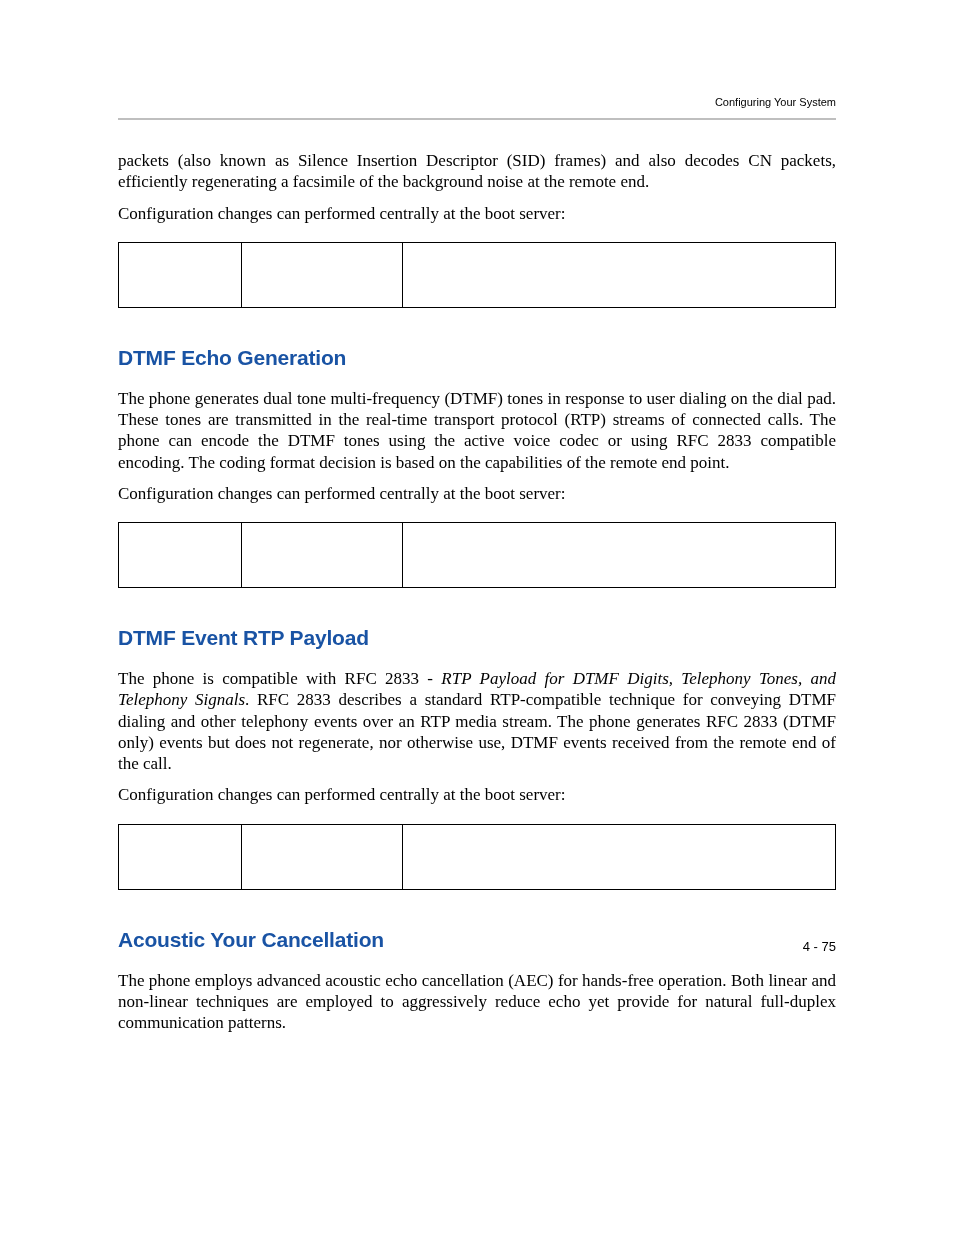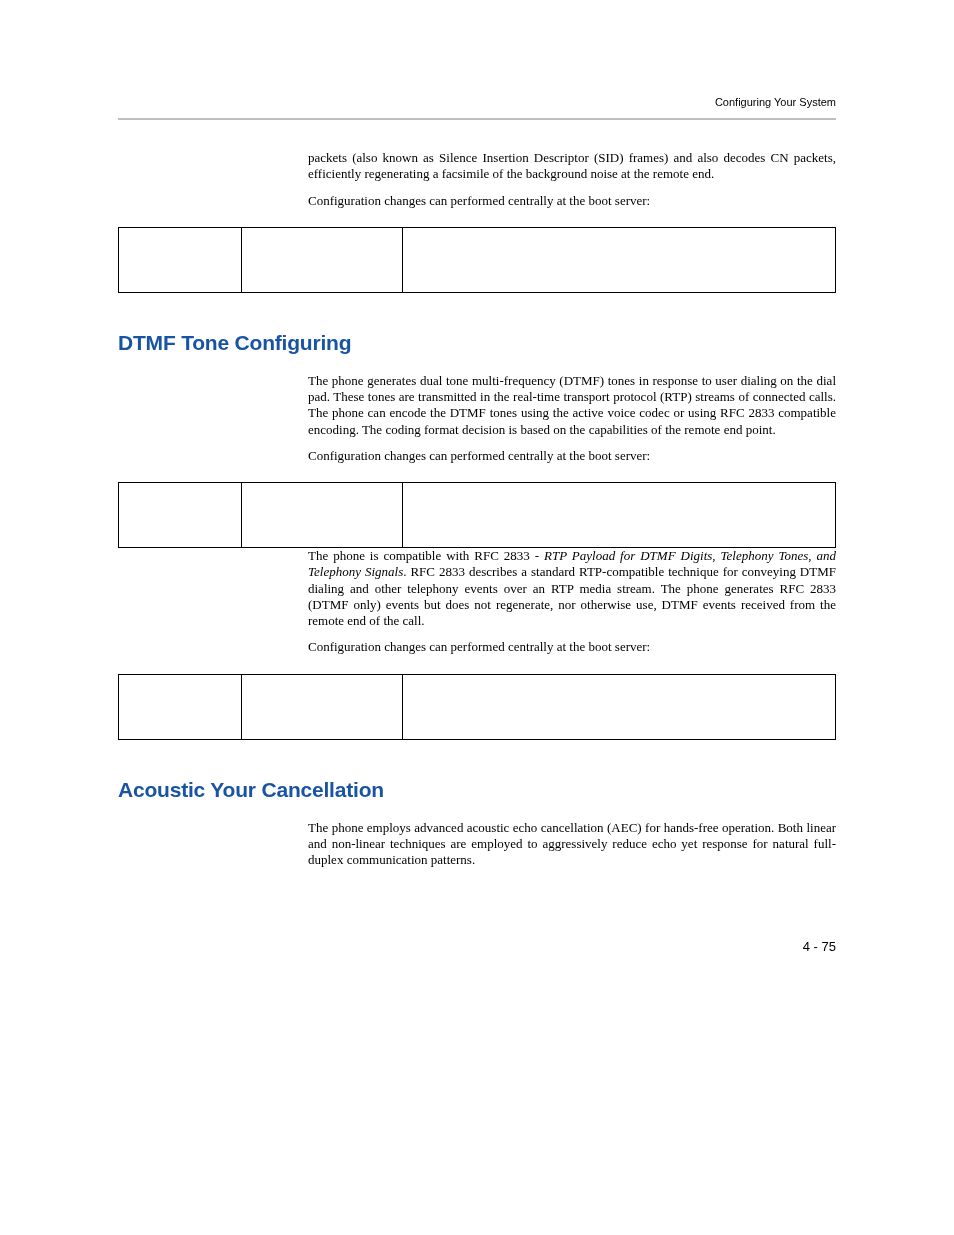--- a/index.html
+++ b/index.html
@@ -32,22 +32,21 @@
     right: 118px;
     border-top: 2px solid #bfbfbf;
   }
   .content {
     position: absolute;
     top: 150px;
     left: 118px;
     right: 118px;
   }
   .body-block {
-    margin-left: 190px;
-    font-size: 13px;
+    font-size: 17px;
     line-height: 1.25;
   }
   .body-block p {
     margin: 0 0 10px 0;
     text-align: justify;
   }
   .section-heading {
     font-family: Arial, Helvetica, sans-serif;
     font-weight: bold;
     font-size: 21px;
@@ -95,53 +94,54 @@
     <table class="config-table">
       <tbody>
           <tr>
         <td class="c1"></td>
         <td class="c2"></td>
         <td class="c3"></td>
       </tr>
     </tbody>
       </table>
 
-    <div class="section-heading">DTMF Tone Configuring</div>
+    <div class="section-heading">DTMF Echo Generation</div>
     <div class="body-block">
       <p>The phone generates dual tone multi-frequency (DTMF) tones in response to user dialing on the dial pad. These tones are transmitted in the real-time transport protocol (RTP) streams of connected calls. The phone can encode the DTMF tones using the active voice codec or using RFC 2833 compatible encoding. The coding format decision is based on the capabilities of the remote end point.</p>
       <p>Configuration changes can performed centrally at the boot server:</p>
     </div>
 
     <table class="config-table">
       <tbody>
           <tr>
         <td class="c1"></td>
         <td class="c2"></td>
         <td class="c3"></td>
       </tr>
     </tbody>
       </table>
 
+    <div class="section-heading">DTMF Event RTP Payload</div>
     <div class="body-block">
       <p><span>The phone is compatible with RFC 2833 - </span><span class="italic">RTP Payload for DTMF Digits, Telephony Tones, and Telephony Signals</span><span>. RFC 2833 describes a standard RTP-compatible technique for conveying DTMF dialing and other telephony events over an RTP media stream. The phone generates RFC 2833 (DTMF only) events but does not regenerate, nor otherwise use, DTMF events received from the remote end of the call.</span></p>
       <p>Configuration changes can performed centrally at the boot server:</p>
     </div>
 
     <table class="config-table">
       <tbody>
           <tr>
         <td class="c1"></td>
         <td class="c2"></td>
         <td class="c3"></td>
       </tr>
     </tbody>
       </table>
 
     <div class="section-heading">Acoustic Your Cancellation</div>
     <div class="body-block">
-      <p>The phone employs advanced acoustic echo cancellation (AEC) for hands-free operation. Both linear and non-linear techniques are employed to aggressively reduce echo yet response for natural full-duplex communication patterns.</p>
+      <p>The phone employs advanced acoustic echo cancellation (AEC) for hands-free operation. Both linear and non-linear techniques are employed to aggressively reduce echo yet provide for natural full-duplex communication patterns.</p>
     </div>
 
   </div>
 
   <div class="page-num">4 - 75</div>
 
 </div>
 
 </body></html>

